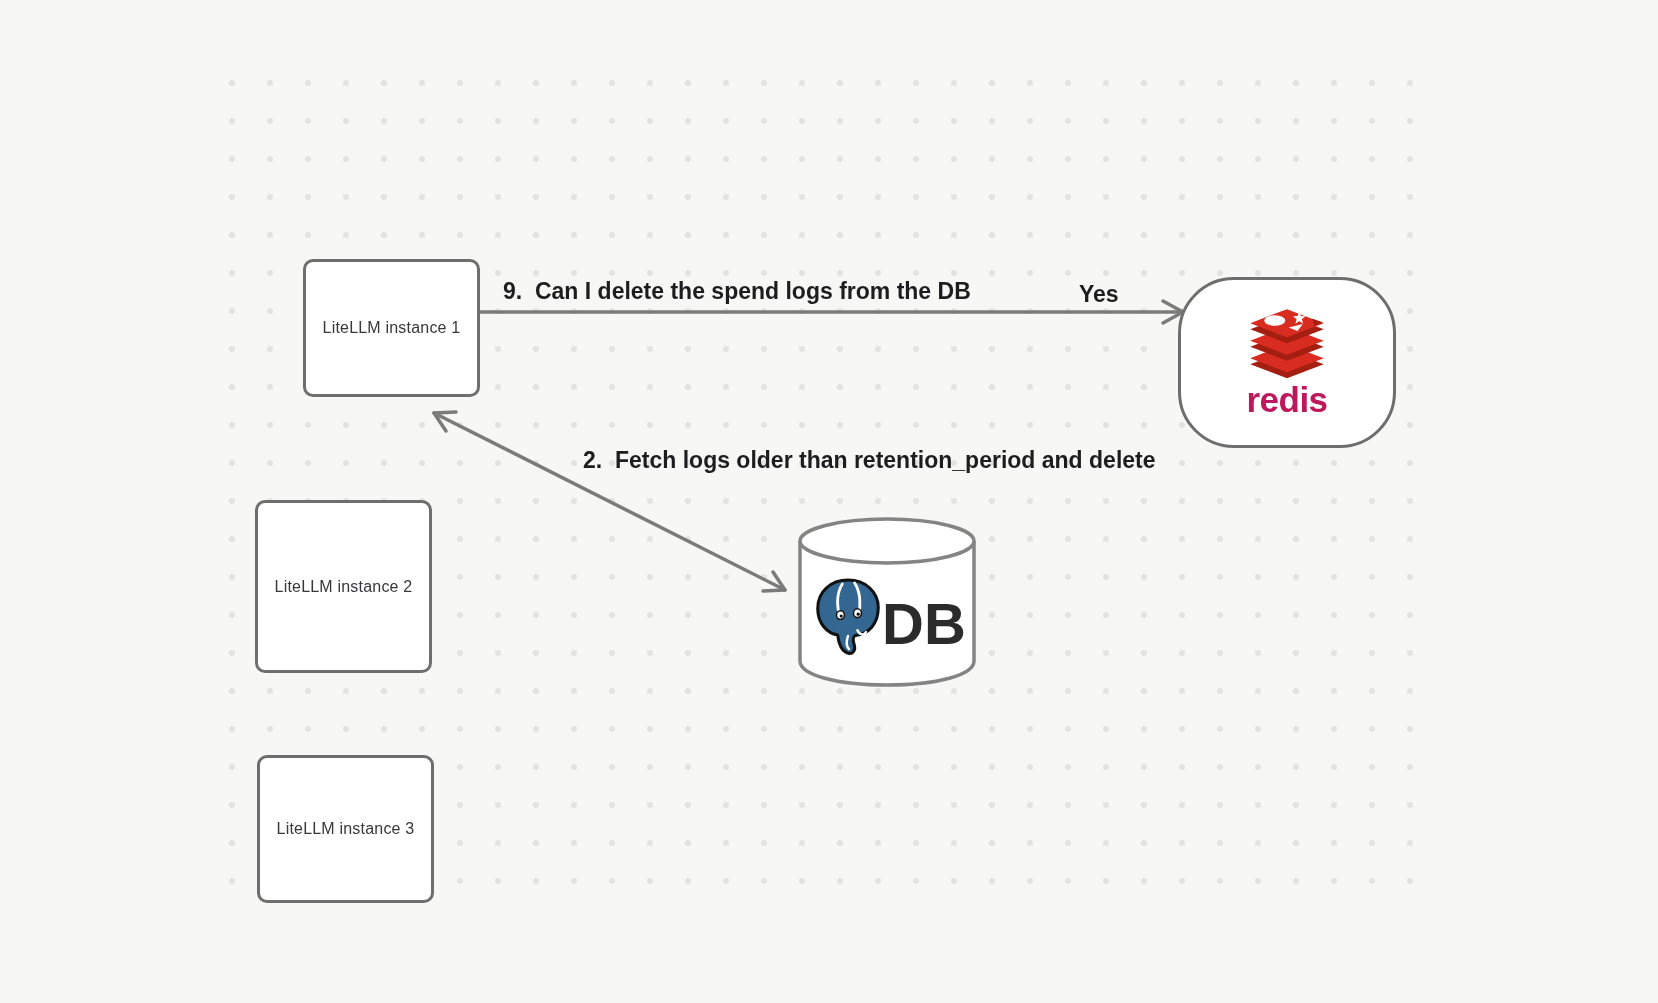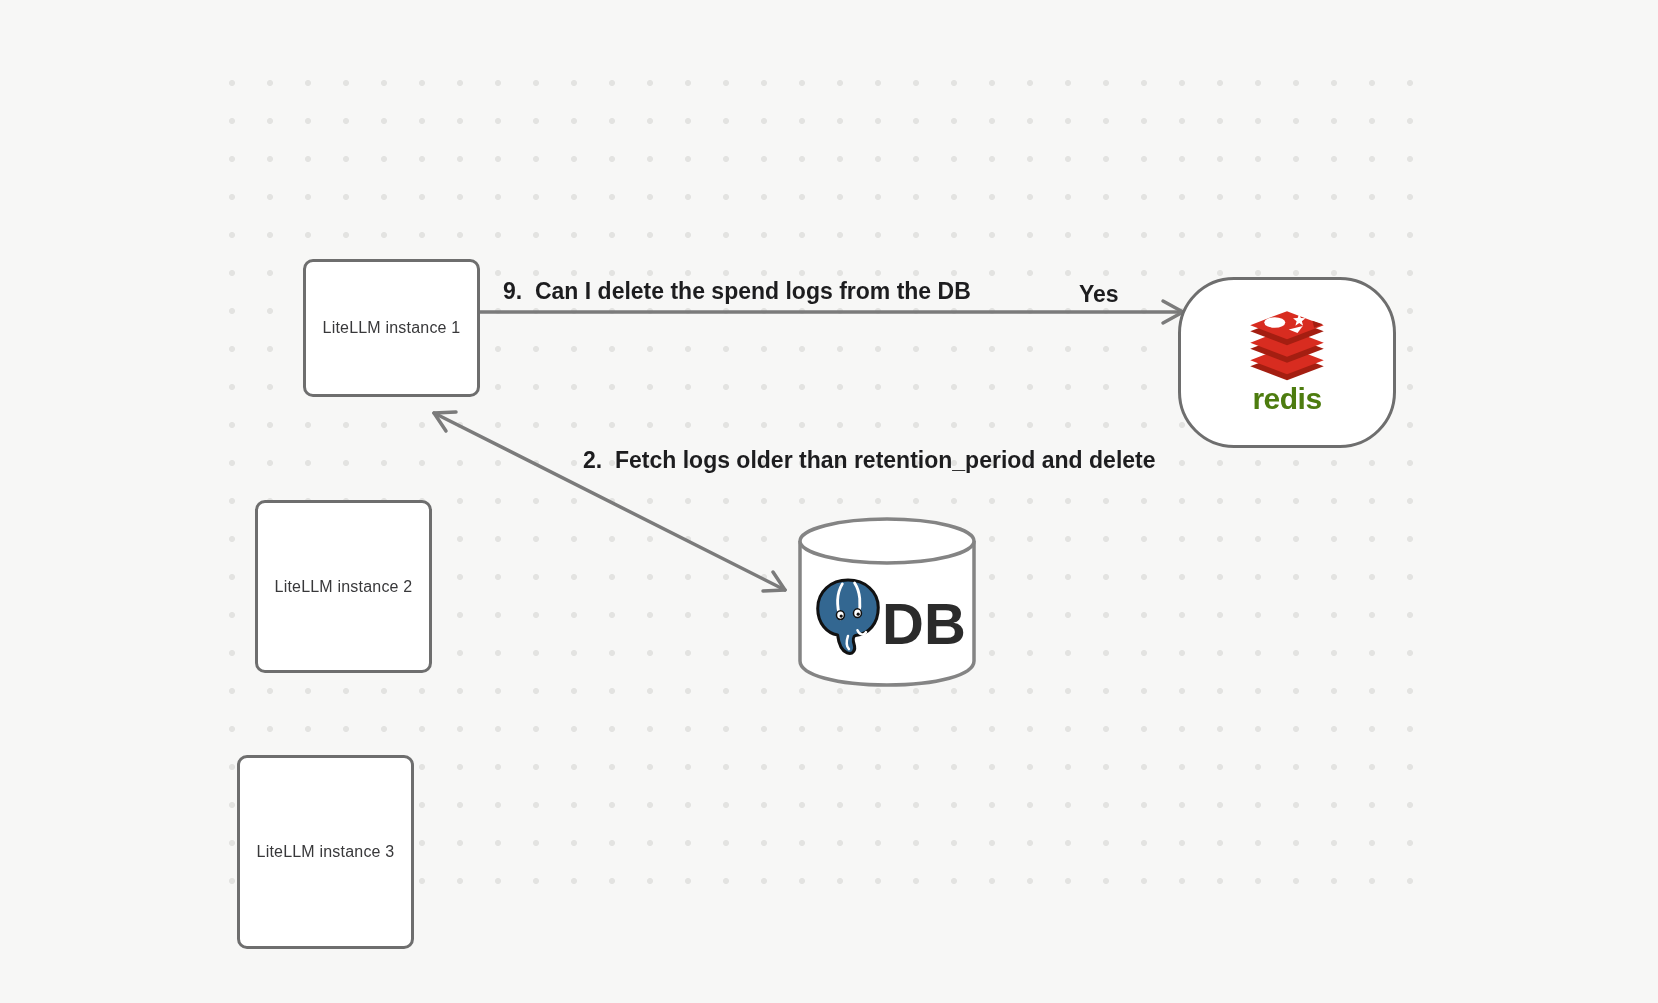--- a/index.html
+++ b/index.html
@@ -14,29 +14,29 @@
     background-size:38px 38px;
   }
   .edges-svg{position:absolute;left:0;top:0;}
   .node-box{
     position:absolute;width:177px;box-sizing:border-box;
     background:#ffffff;border:3.5px solid #6e6e6e;border-radius:10px;
     display:flex;align-items:center;justify-content:center;
   }
   #box-instance1{left:255px;top:259px;height:138px;margin-left:48px;}
   #box-instance2{left:255px;top:500px;height:173px;}
-  #box-instance3{left:237px;top:755px;height:194px;}
+  #box-instance3{left:257px;top:755px;height:148px;}
   .node-box .box-label{font-size:16px;color:#38383a;letter-spacing:.2px;}
   .redis-node{
     position:absolute;left:1178px;top:277px;width:218px;height:171px;box-sizing:border-box;
     background:#ffffff;border:3.5px solid #6e6e6e;border-radius:56px;
     display:flex;flex-direction:column;align-items:center;justify-content:center;
   }
   .redis-word{
-    font-size:30px;font-weight:bold;color:#4d7c0f;line-height:1;
+    font-size:35px;font-weight:bold;color:#be185d;line-height:1;
     letter-spacing:-0.5px;margin-top:1px;
   }
   .edge-label{
     position:absolute;font-size:23px;font-weight:bold;color:#1d1d1f;
     white-space:pre;line-height:1.2;
   }
   #edge1-label{left:503px;top:278px;}
   #edge1-reply{left:1079px;top:281px;}
   #edge2-label{left:583px;top:447px;}
   .db-group{position:absolute;left:797px;top:515px;width:180px;height:172px;}

